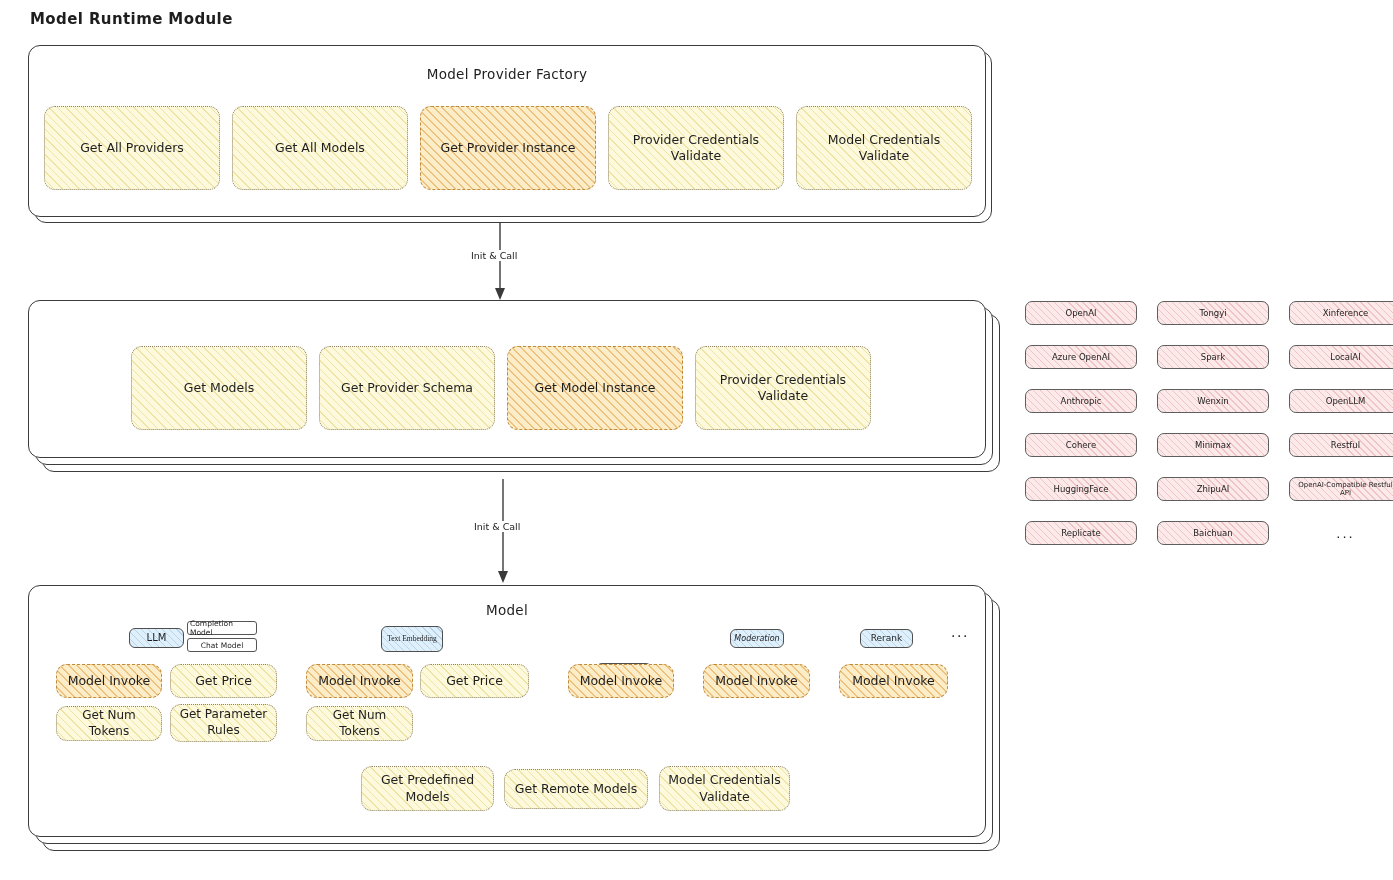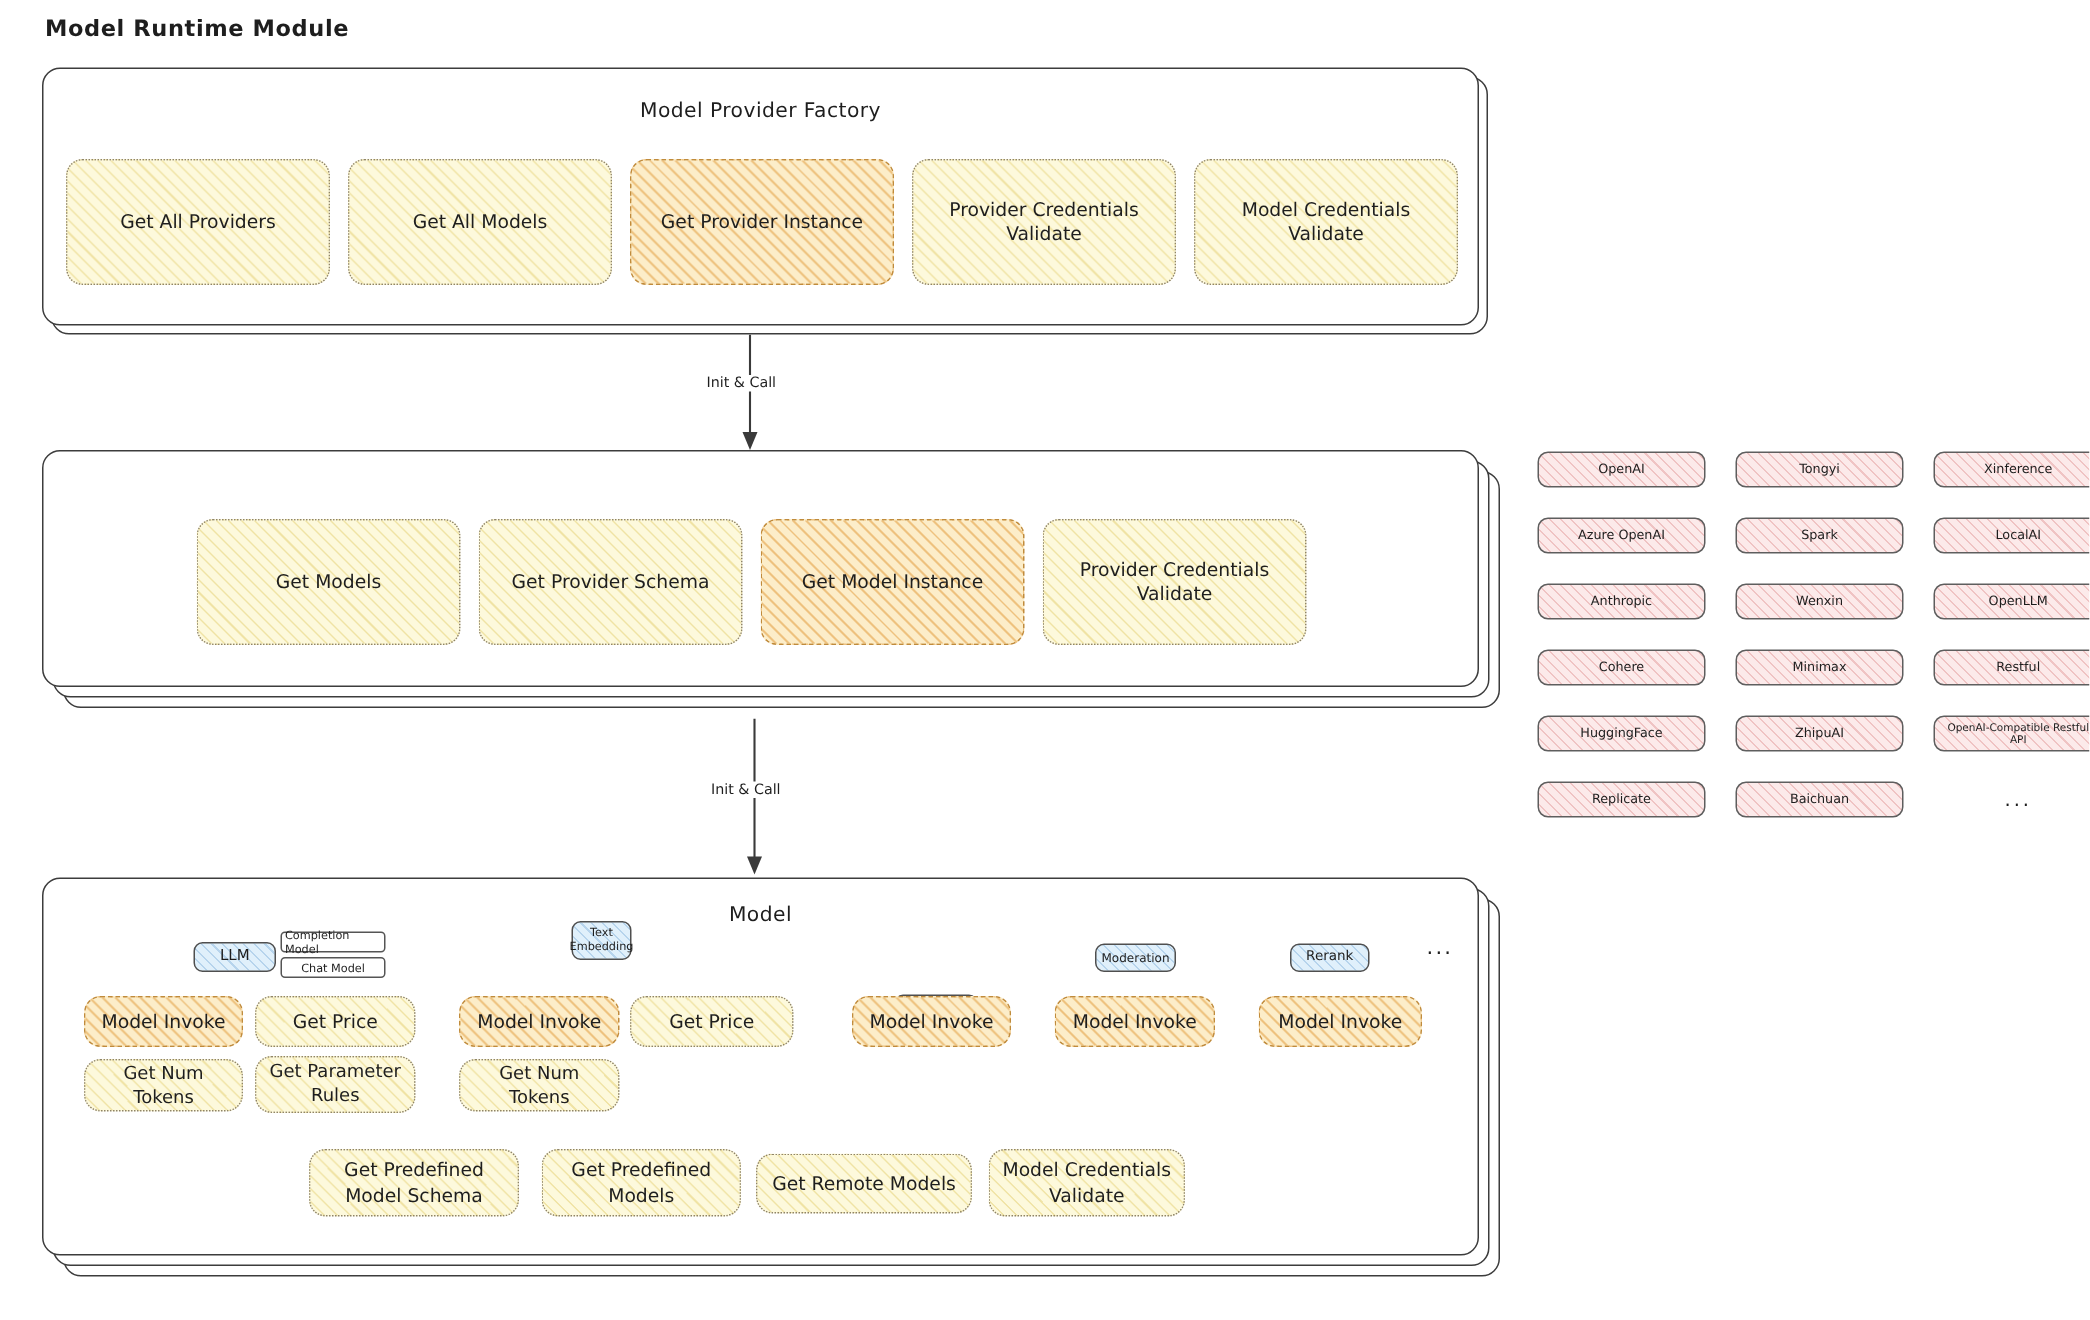--- a/index.html
+++ b/index.html
@@ -158,38 +158,37 @@
 
   <div class="stack" style="left:28px; top:585px; width:958px; height:252px;">
     <div class="layer" style="left:14px; top:14px;"></div>
     <div class="layer" style="left:7px; top:7px;"></div>
     <div class="panel" style="left:0; top:0;">
       <div class="panel-title" style="padding-top:16px;">Model</div>
 
       <div class="tag fill-blue" style="left:100px; top:42px; width:55px; height:20px; font-size:10px;">LLM</div>
       <div class="mini" style="left:158px; top:35px; width:70px; height:14px;">Completion Model</div>
       <div class="mini" style="left:158px; top:52px; width:70px; height:14px;">Chat Model</div>
-      <div class="tag fill-blue" style="left:352px; top:28px; width:40px; height:26px; font-size:7.5px;">Text Embedding</div>
+      <div class="tag fill-blue" style="left:352px; top:40px; width:62px; height:26px; font-size:7.5px;font-family:Liberation Serif, serif;">Text Embedding</div>
       <div class="tag fill-blue" style="left:567px; top:43px; width:56px; height:19px; font-size:8px;margin-top:34px;">Speech2text</div>
-      <div class="tag fill-blue" style="left:701px; top:43px; width:54px; height:19px; font-size:8px;">Moderation</div>
+      <div class="tag fill-blue" style="left:701px; top:43px; width:54px; height:19px; font-size:8px;font-style:italic;">Moderation</div>
       <div class="tag fill-blue" style="left:831px; top:43px; width:53px; height:19px; font-size:9px;">Rerank</div>
       <div class="dots" style="left:922px; top:38px;">...</div>
 
       <div class="node fill-orange op" style="left:27px;  top:78px; width:106px; height:34px;">Model Invoke</div>
       <div class="node fill-yellow op" style="left:141px; top:78px; width:107px; height:34px;">Get Price</div>
       <div class="node fill-orange op" style="left:277px; top:78px; width:107px; height:34px;">Model Invoke</div>
       <div class="node fill-yellow op" style="left:391px; top:78px; width:109px; height:34px;">Get Price</div>
       <div class="node fill-orange op" style="left:539px; top:78px; width:106px; height:34px;">Model Invoke</div>
       <div class="node fill-orange op" style="left:674px; top:78px; width:107px; height:34px;">Model Invoke</div>
       <div class="node fill-orange op" style="left:810px; top:78px; width:109px; height:34px;">Model Invoke</div>
 
       <div class="node fill-yellow op" style="left:27px;  top:120px; width:106px; height:35px; font-size:12px;">Get Num Tokens</div>
       <div class="node fill-yellow op" style="left:141px; top:118px; width:107px; height:38px; font-size:12px;">Get Parameter Rules</div>
       <div class="node fill-yellow op" style="left:277px; top:120px; width:107px; height:35px; font-size:12px;">Get Num Tokens</div>
 
-      <div class="node fill-yellow op" style="left:177px; top:180px; width:140px; height:45px;">Get Predefined Model Schema</div>
       <div class="node fill-yellow op" style="left:332px; top:180px; width:133px; height:45px;">Get Predefined Models</div>
       <div class="node fill-yellow op" style="left:475px; top:183px; width:144px; height:40px;">Get Remote Models</div>
       <div class="node fill-yellow op" style="left:630px; top:180px; width:131px; height:45px;">Model Credentials Validate</div>
     </div>
   </div>
 
 </div>
 
 </body></html>

